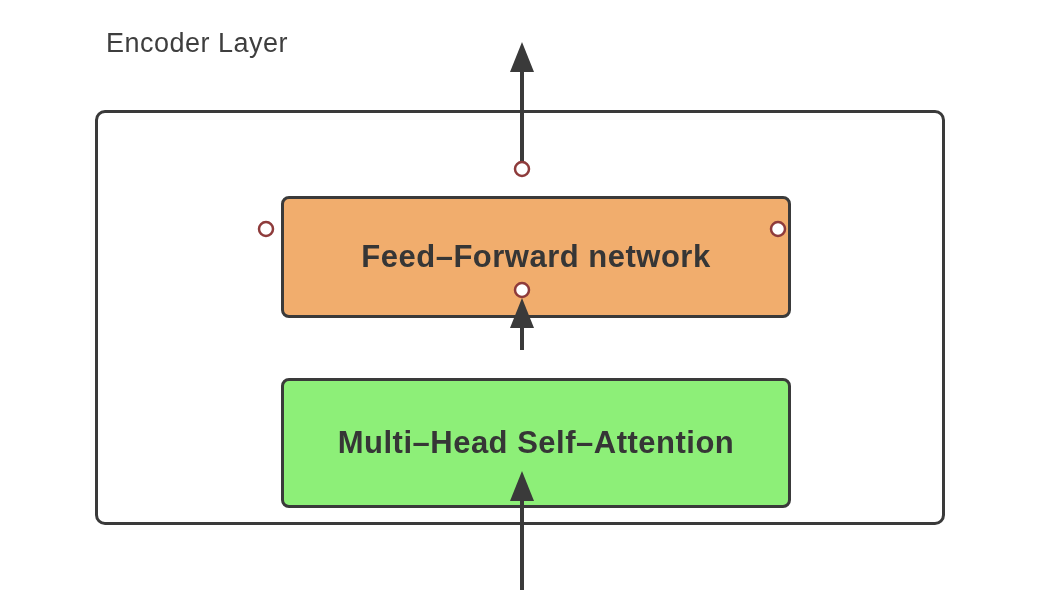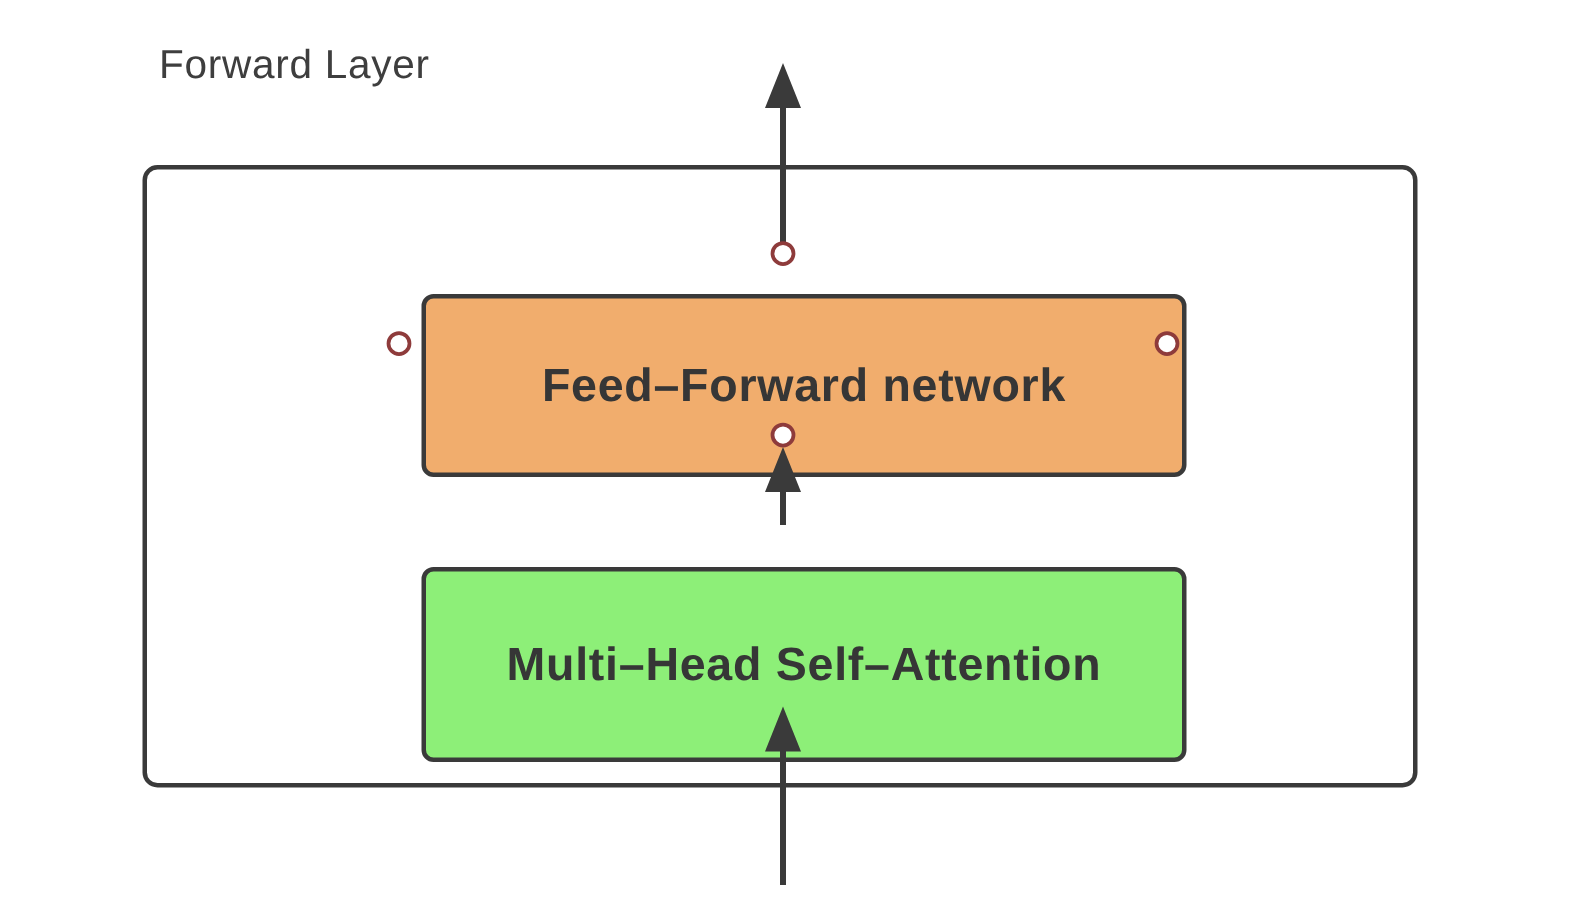--- a/index.html
+++ b/index.html
@@ -86,21 +86,21 @@
     fill:#ffffff;
     stroke:var(--handle_border);
     stroke-width:2.5;
   }
 </style>
 </head>
 <body>
 
 <div class="canvas">
 
-  <div class="diagram-title">Forward Layer</div>
+  <div class="diagram-title">Encoder Layer</div>
 
   <div class="encoder-container"></div>
 
   <div class="block block-ffn">
     <span class="block-label">Feed–Forward network</span>
   </div>
 
   <div class="block block-mhsa">
     <span class="block-label">Multi–Head Self–Attention</span>
   </div>

